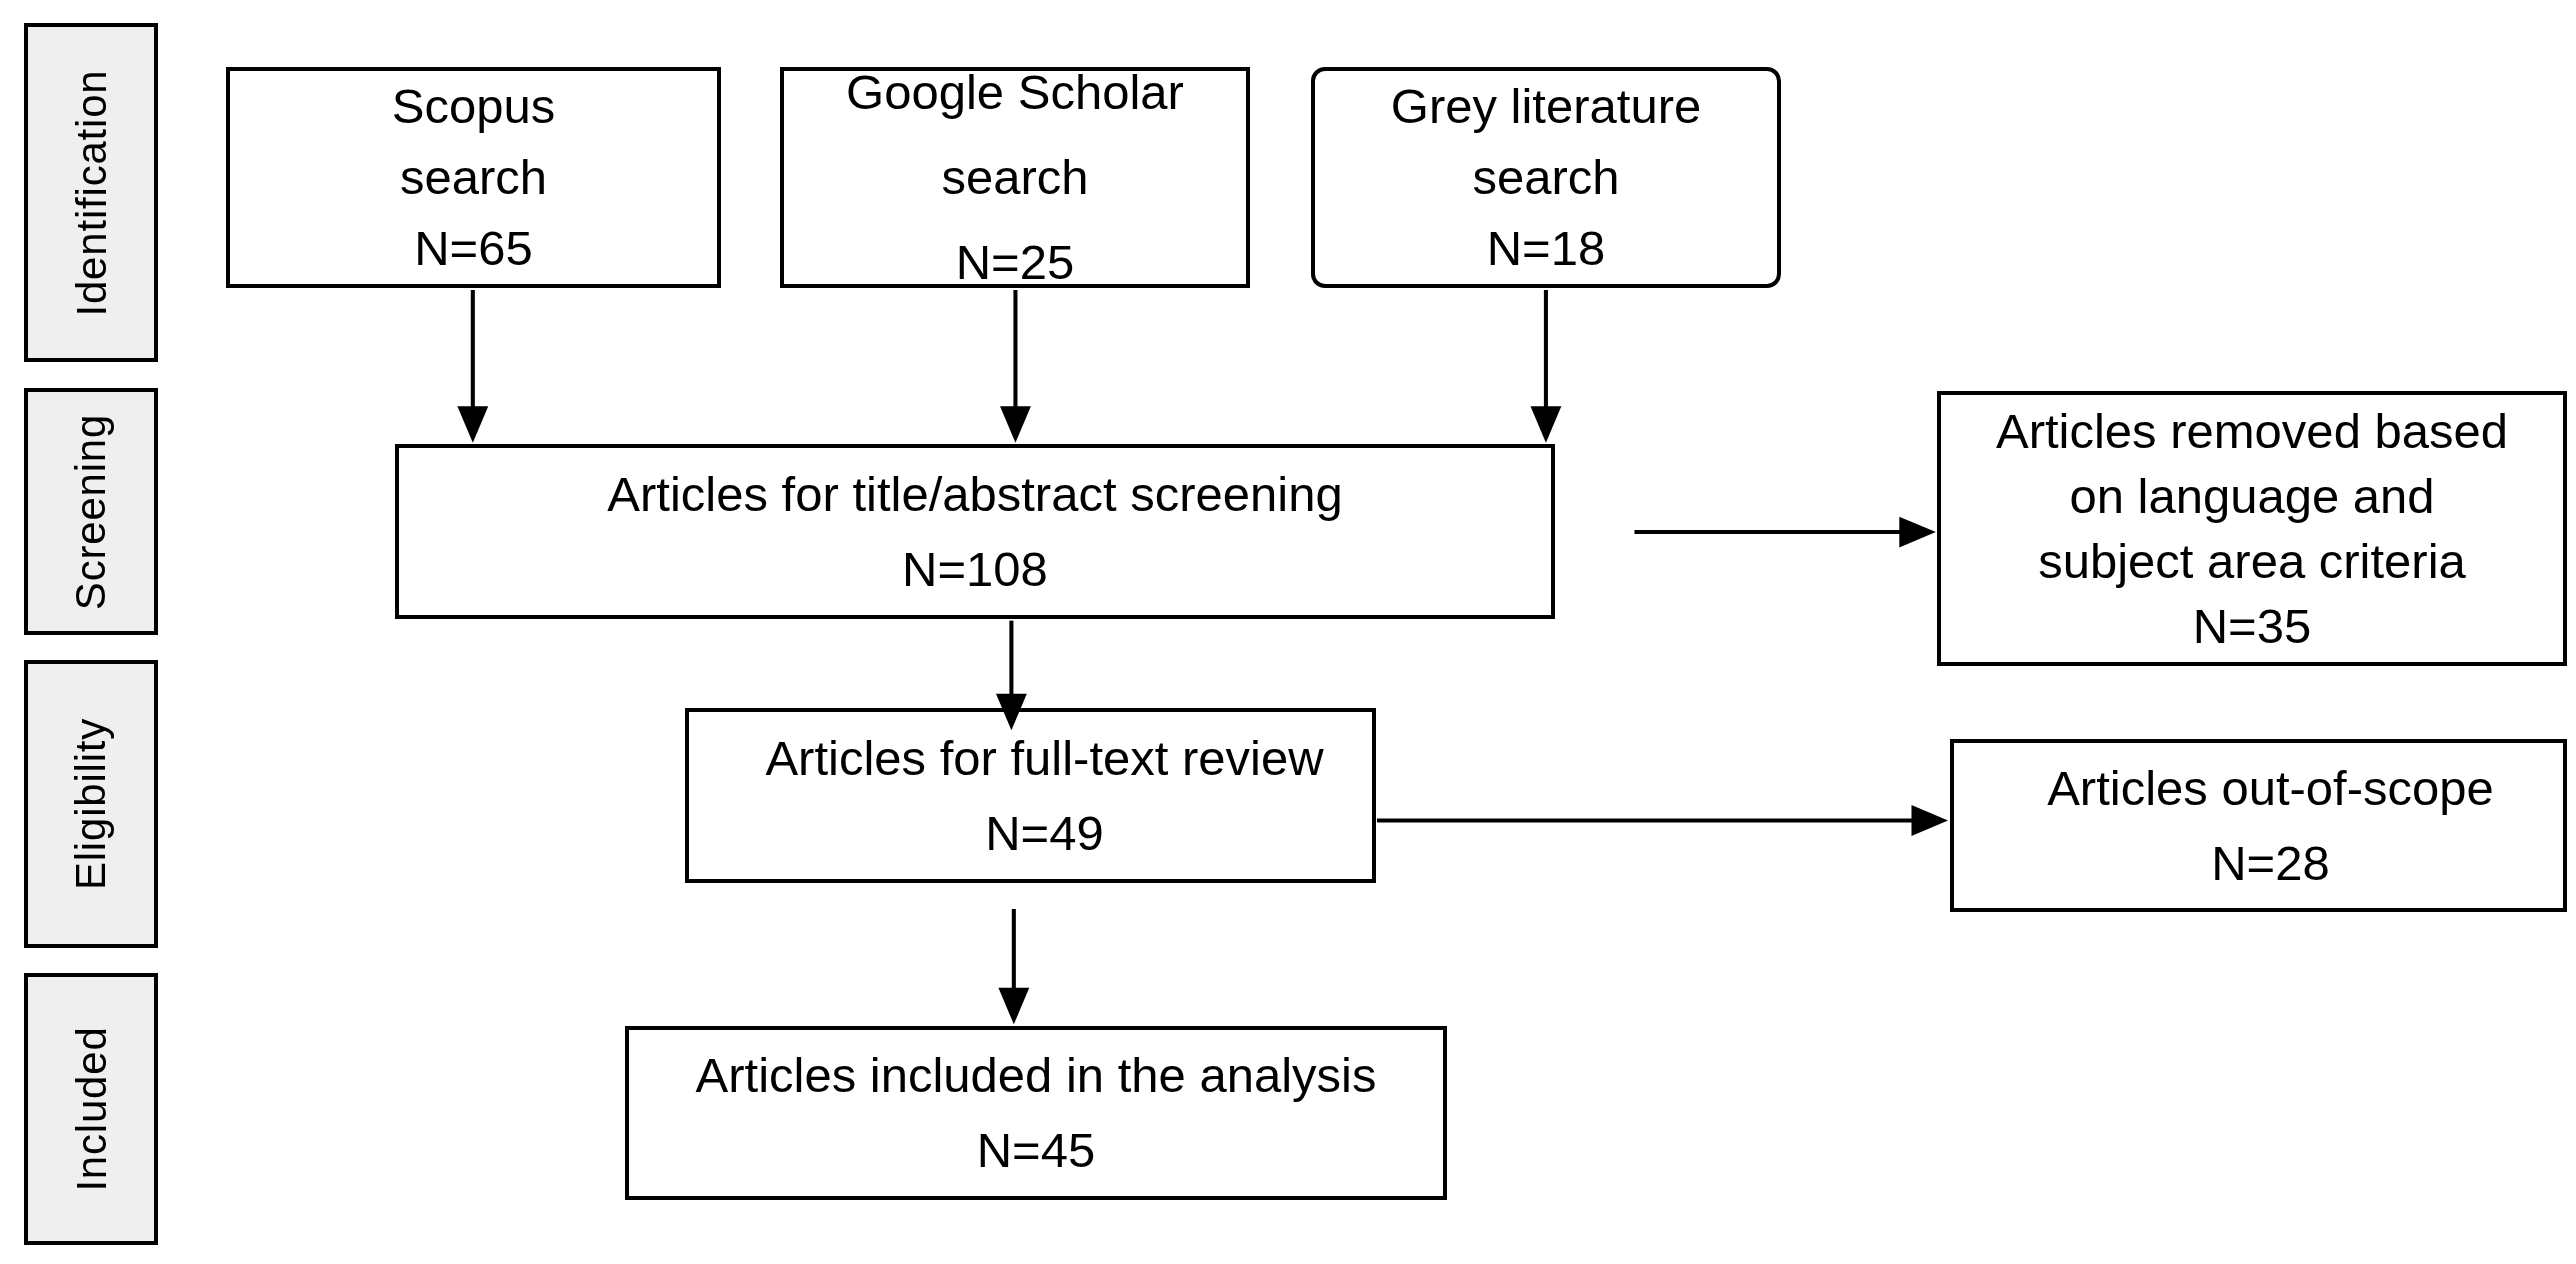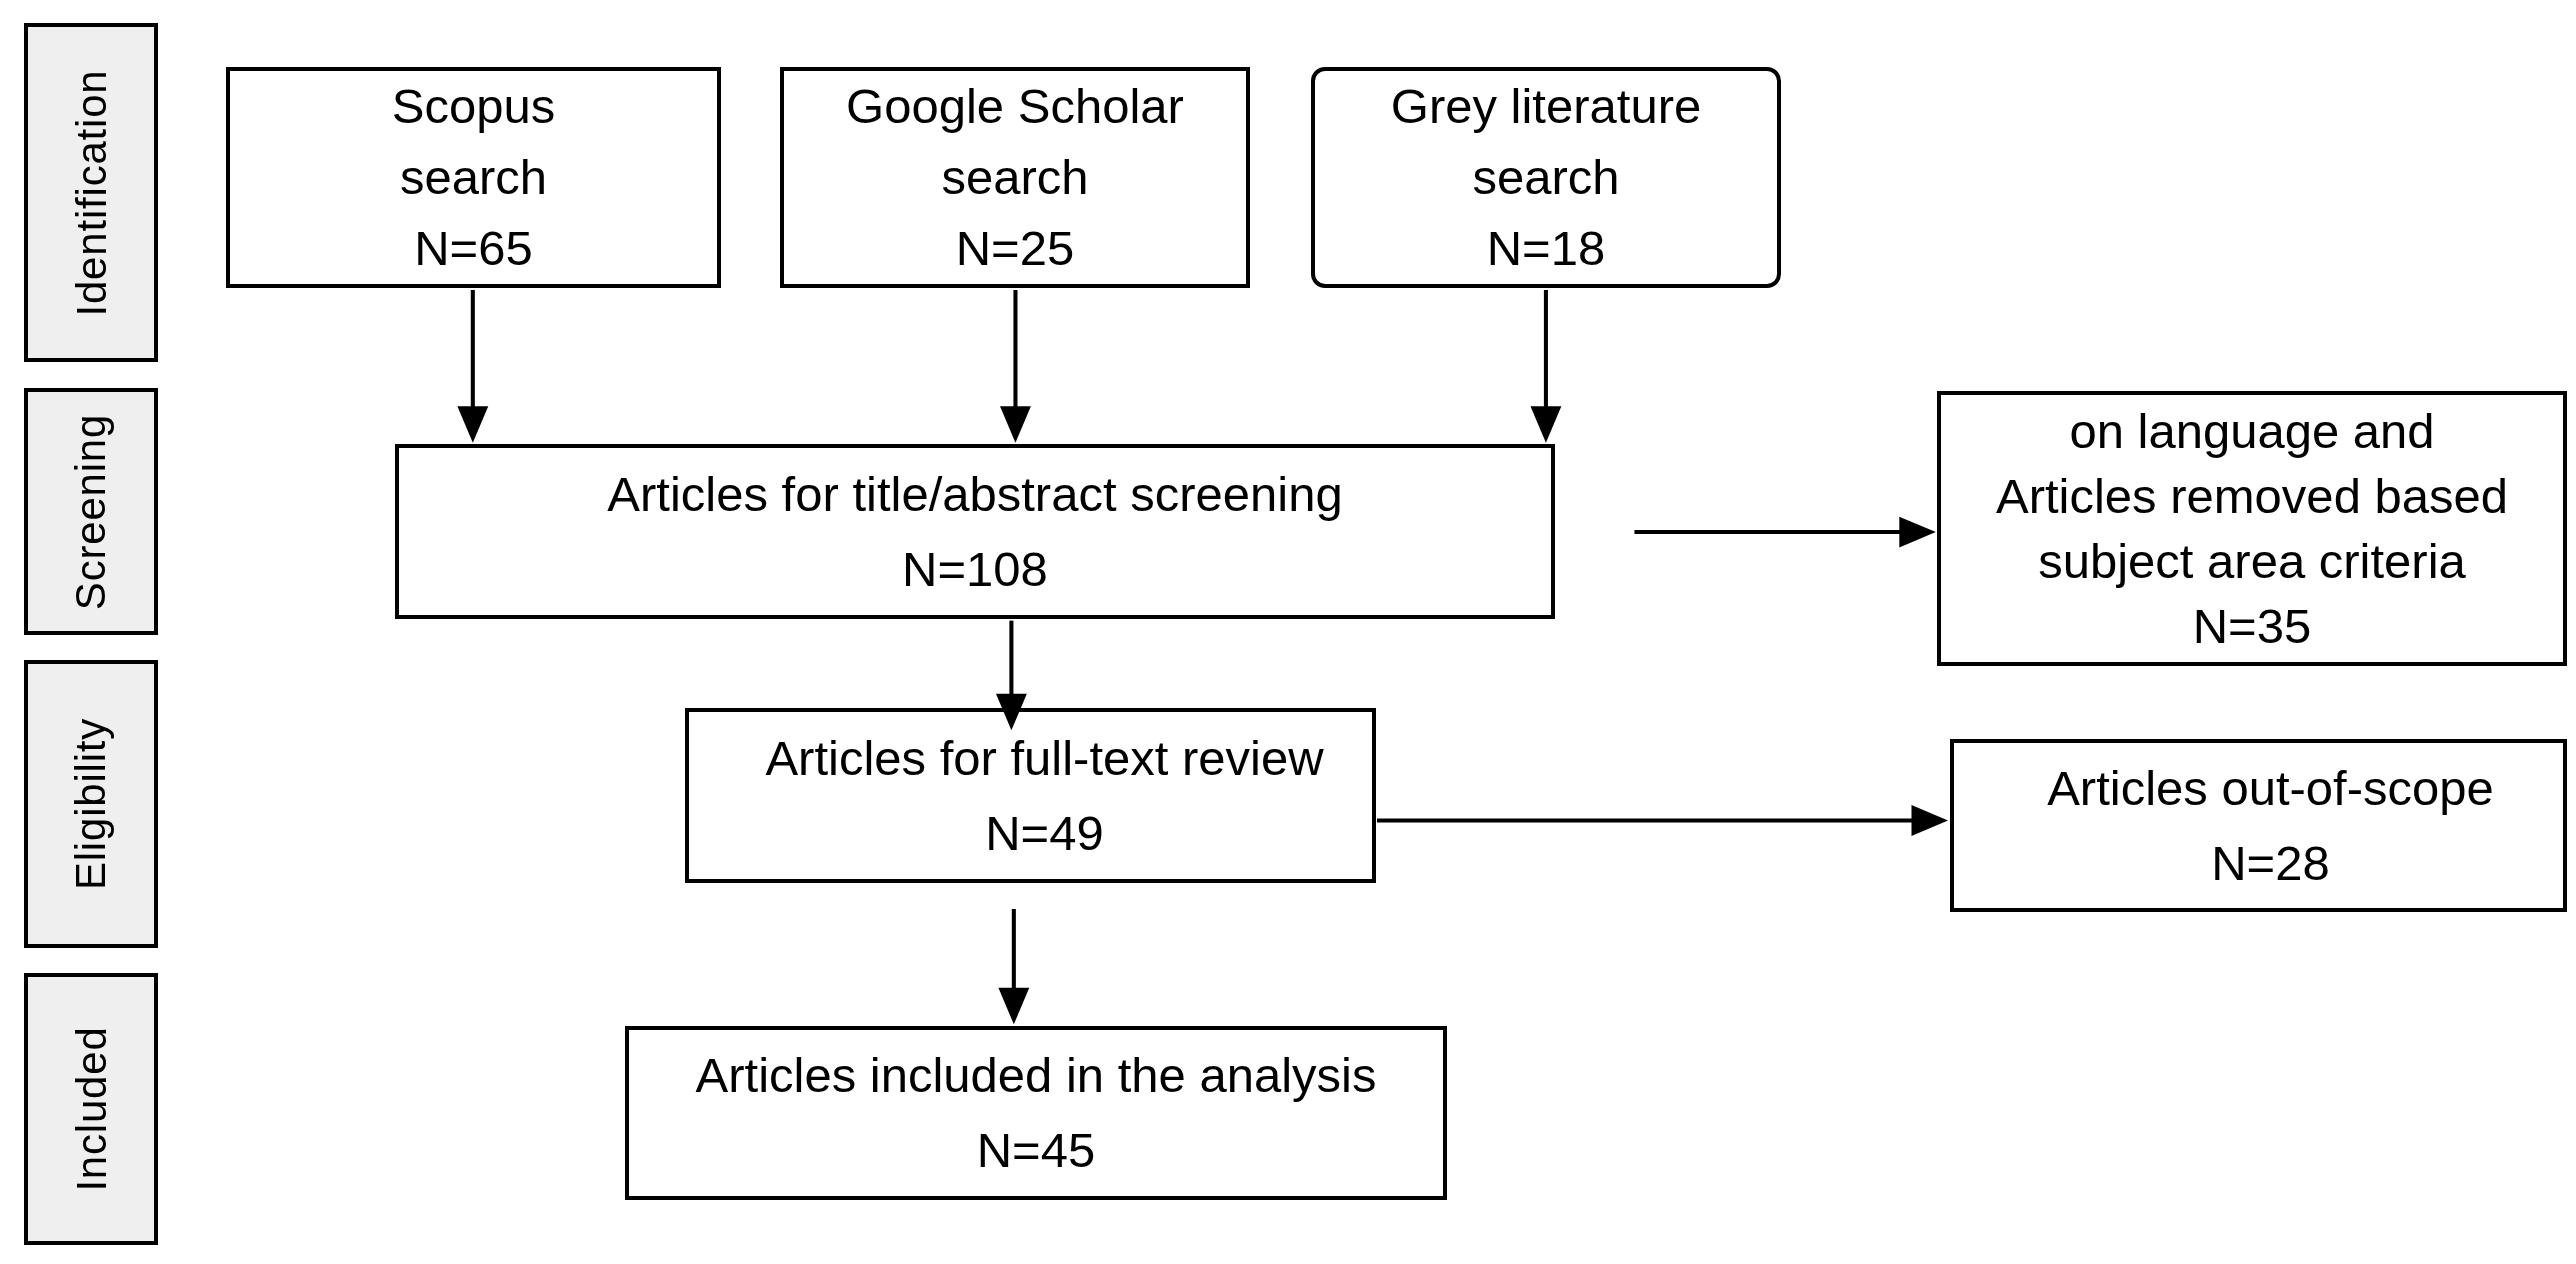--- a/index.html
+++ b/index.html
@@ -49,21 +49,21 @@
     white-space: nowrap;
   }
   .node.tight .line { line-height: 65px; }
   .node.wide .line  { line-height: 75px; }
   #stage-identification { top: 23px;   height: 339px; }
   #stage-screening      { top: 388px;  height: 247px; }
   #stage-eligibility    { top: 660px;  height: 288px; }
   #stage-included       { top: 973px; height: 272px; }
 
   #node-scopus          { left: 226px;  top: 67px;   width: 495px;  height: 221px; }
-  #node-google-scholar  { left: 780px;  top: 67px;   width: 470px;  height: 221px; }
+  #node-google-scholar  { left: 780px;  top: 67px;   width: 470px;  height: 221px; gap: 14px; }
   #node-grey-literature { left: 1311px; top: 67px;   width: 470px;  height: 221px; border-radius: 14px; }
   #node-title-abstract  { left: 395px;  top: 444px;  width: 1160px; height: 175px; }
   #node-removed         { left: 1937px; top: 391px;  width: 630px;  height: 275px; }
   #node-full-text       { left: 685px;  top: 708px;  width: 691px;  height: 175px; padding-left: 28px; }
   #node-out-of-scope    { left: 1950px; top: 739px;  width: 617px;  height: 173px; padding-left: 24px; }
   #node-included        { left: 625px;  top: 1026px; width: 822px; height: 174px; }
 
   .edges-svg {
     position: absolute;
     left: 0;
@@ -107,22 +107,22 @@
     <div class="line">Grey literature</div>
     <div class="line">search</div>
     <div class="line">N=18</div>
   </div>
 
   <div class="node wide" id="node-title-abstract">
     <div class="line">Articles for title/abstract screening</div>
     <div class="line">N=108</div>
   </div>
   <div class="node tight" id="node-removed">
+    <div class="line">Articles removed based</div>
     <div class="line">on language and</div>
-    <div class="line">Articles removed based</div>
     <div class="line">subject area criteria</div>
     <div class="line">N=35</div>
   </div>
 
   <div class="node wide" id="node-full-text">
     <div class="line">Articles for full-text review</div>
     <div class="line">N=49</div>
   </div>
   <div class="node wide" id="node-out-of-scope">
     <div class="line">Articles out-of-scope</div>

